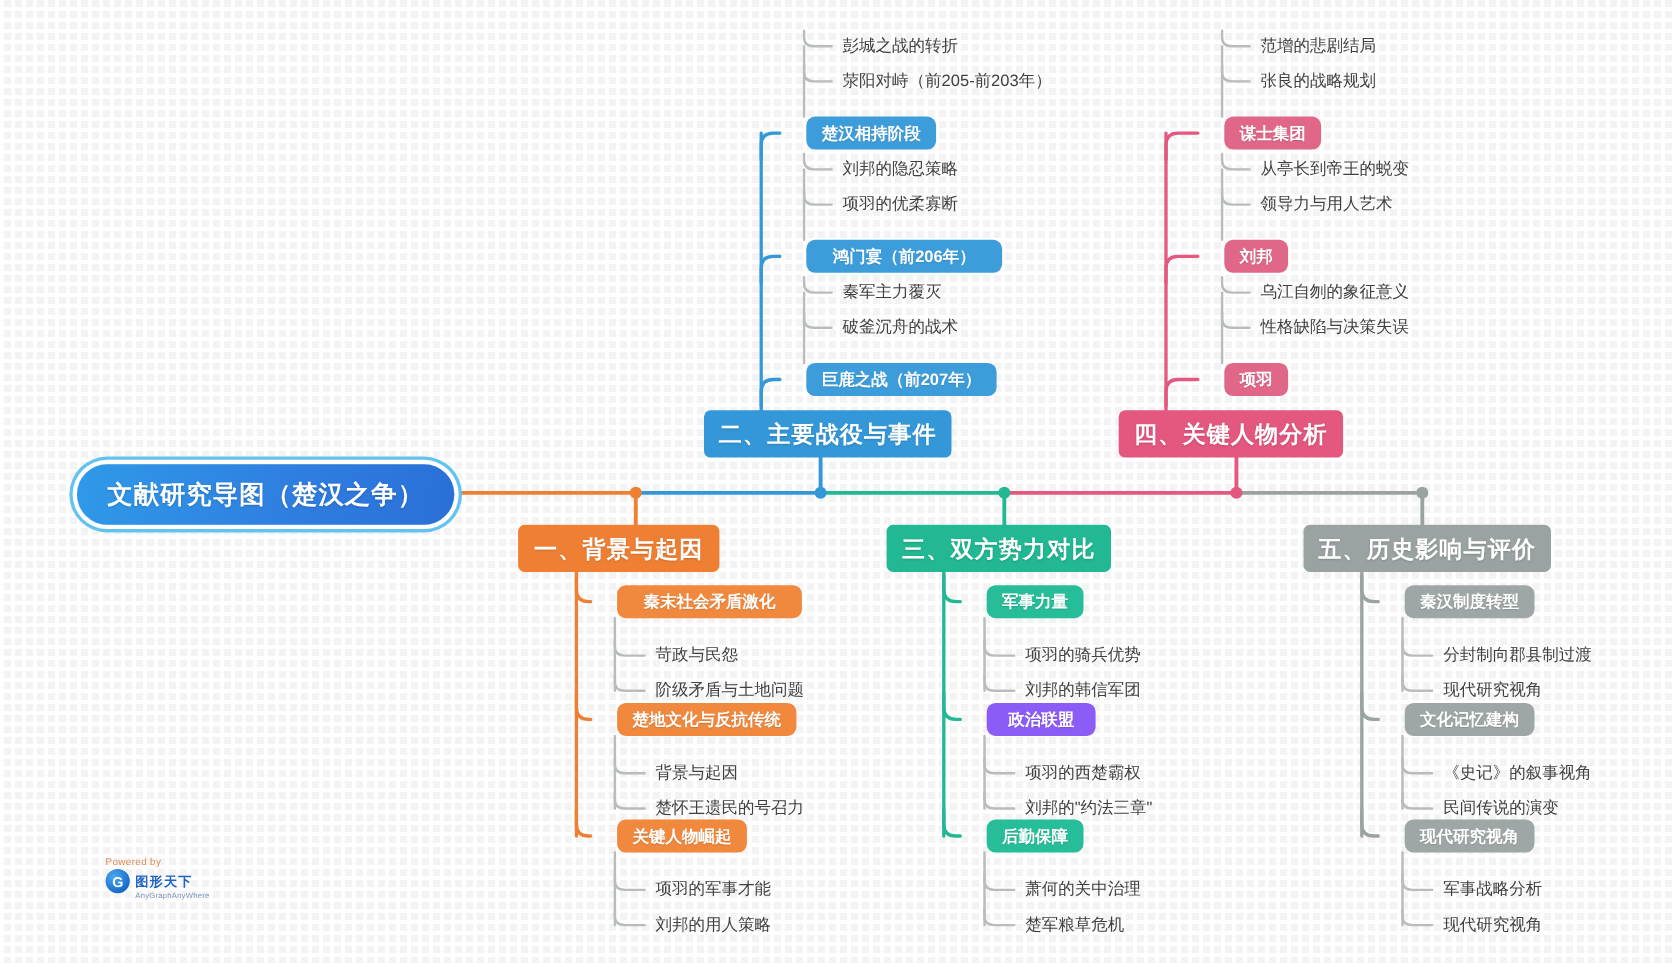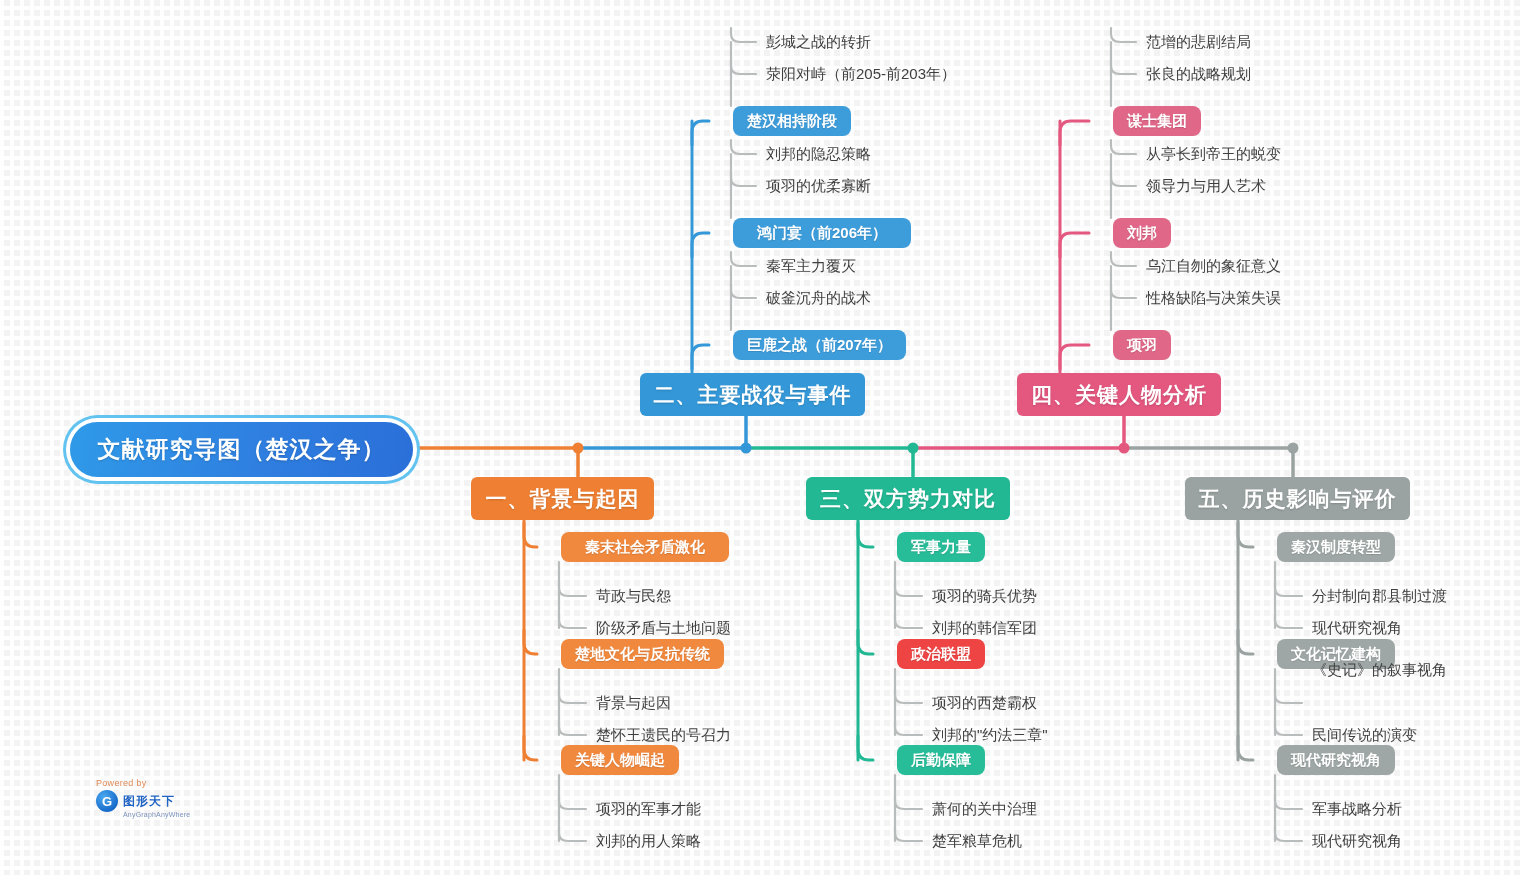--- a/index.html
+++ b/index.html
@@ -189,21 +189,21 @@
       <div class="leaf" style="left: 766px; top: 258px;"><span>秦军主力覆灭</span></div>
       <div class="leaf" style="left: 766px; top: 290px;"><span>破釜沉舟的战术</span></div>
       <div class="node b1" style="left: 806px; top: 477px; background: rgb(33, 184, 147); width: 204px;">
         <span>三、双方势力对比</span>
       </div>
       <div class="node b2" style="left: 873px; top: 532px; background: rgb(39, 189, 153); width: 88px;">
         <span>军事力量</span>
       </div>
       <div class="leaf" style="left: 932px; top: 588px;"><span>项羽的骑兵优势</span></div>
       <div class="leaf" style="left: 932px; top: 620px;"><span>刘邦的韩信军团</span></div>
-      <div class="node b2" style="left: 873px; top: 639px; background: #ef4444; width: 88px;">
+      <div class="node b2" style="left: 873px; top: 639px; background: #8b5cf6; width: 99px;">
         <span>政治联盟</span>
       </div>
       <div class="leaf" style="left: 932px; top: 695px;"><span>项羽的西楚霸权</span></div>
       <div class="leaf" style="left: 932px; top: 727px;"><span>刘邦的"约法三章"</span></div>
       <div class="node b2" style="left: 873px; top: 745px; background: rgb(39, 189, 153); width: 88px;">
         <span>后勤保障</span>
       </div>
       <div class="leaf" style="left: 932px; top: 801px;"><span>萧何的关中治理</span></div>
       <div class="leaf" style="left: 932px; top: 833px;"><span>楚军粮草危机</span></div>
       <div class="node b1" style="left: 1017px; top: 373px; background: rgb(228, 87, 127); width: 204px;">
@@ -228,21 +228,21 @@
         <span>五、历史影响与评价</span>
       </div>
       <div class="node b2" style="left: 1253px; top: 532px; background: rgb(158, 167, 165); width: 118px;">
         <span>秦汉制度转型</span>
       </div>
       <div class="leaf" style="left: 1312px; top: 588px;"><span>分封制向郡县制过渡</span></div>
       <div class="leaf" style="left: 1312px; top: 620px;"><span>现代研究视角</span></div>
       <div class="node b2" style="left: 1253px; top: 639px; background: rgb(158, 167, 165); width: 118px;">
         <span>文化记忆建构</span>
       </div>
-      <div class="leaf" style="left: 1312px; top: 662px;"><span>《史记》的叙事视角</span></div>
+      <div class="leaf" style="left: 1312px; top: 695px;"><span>《史记》的叙事视角</span></div>
       <div class="leaf" style="left: 1312px; top: 727px;"><span>民间传说的演变</span></div>
       <div class="node b2" style="left: 1253px; top: 745px; background: rgb(158, 167, 165); width: 118px;">
         <span>现代研究视角</span>
       </div>
       <div class="leaf" style="left: 1312px; top: 801px;"><span>军事战略分析</span></div>
       <div class="leaf" style="left: 1312px; top: 833px;"><span>现代研究视角</span></div>
     </div>
 
   <div id="powered">
     <div class="pw-text">Powered by</div>

